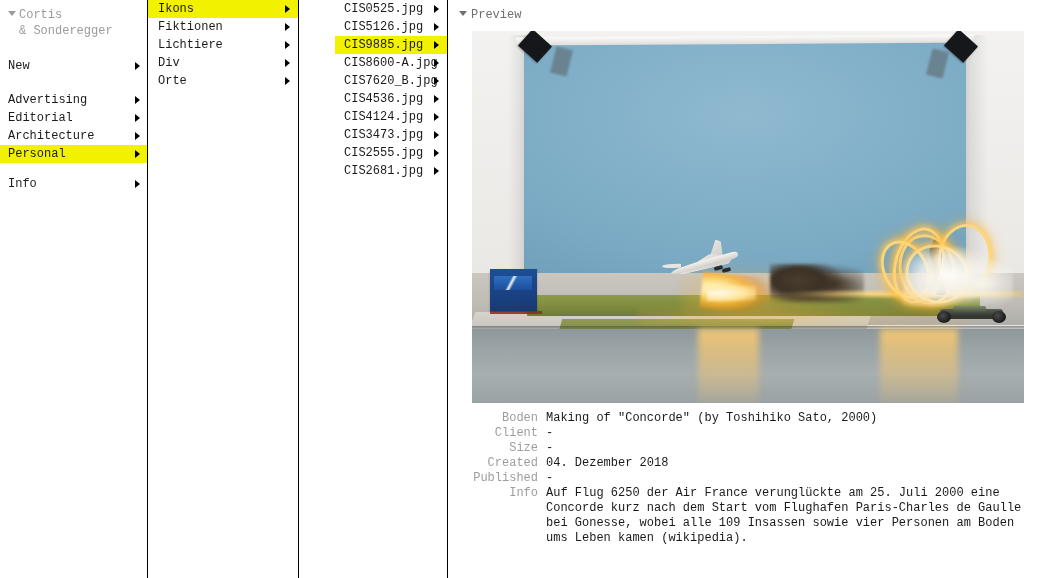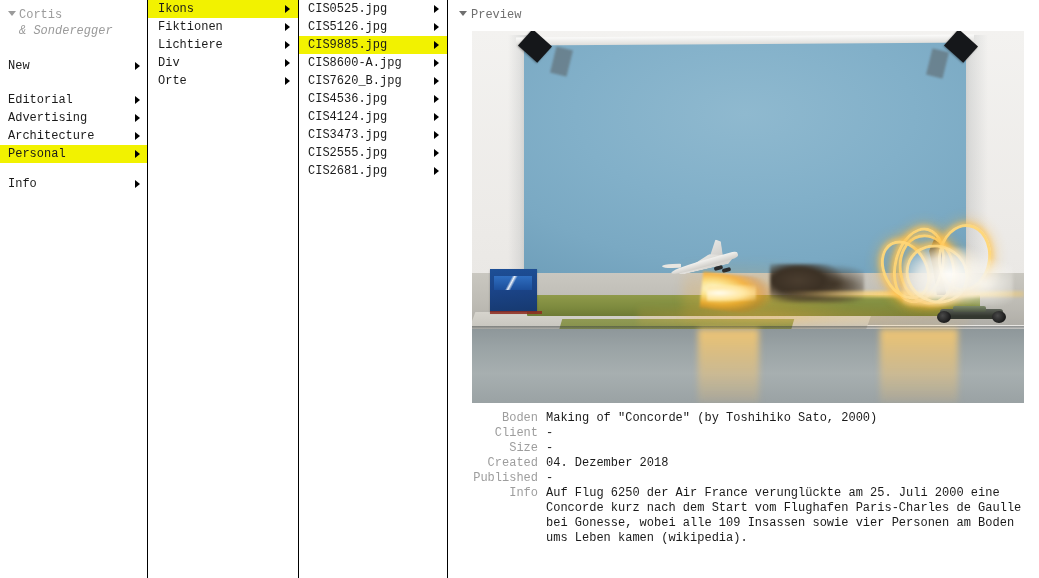--- a/index.html
+++ b/index.html
@@ -51,21 +51,20 @@
     width: 0; height: 0;
     border-left: 4px solid transparent;
     border-right: 4px solid transparent;
     border-top: 5px solid #9b9b9b;
     vertical-align: 2px;
     margin-right: 3px;
   }
   .brand .brand-line2 {
     display: block;
     padding-left: 11px;
-    font-style: italic;
   }
 
   .menu-row {
     position: relative;
     height: 18px;
     line-height: 18px;
     padding: 0 0 8px 8px;
     white-space: nowrap;
     box-sizing: border-box;
     cursor: default;
@@ -85,21 +84,21 @@
   .spacer-16 { height: 16px; }
   .spacer-18 { height: 18px; }
 
   
   .col-cat { width: 151px; }
   .col-cat .menu-row { padding-left: 10px; }
   .col-cat .menu-row .tri-right { right: 8px; }
 
   
   .col-files { width: 149px; }
-  .col-files .menu-row { padding-left: 9px; }
+  .col-files .menu-row { padding-left: 9px; margin-left: 36px; }
   .col-files .menu-row .tri-right { right: 8px; }
 
   
   .col-preview {
     flex: 1 1 auto;
     position: relative;
     height: 578px;
     overflow: hidden;
   }
   .preview-head {
@@ -522,25 +521,25 @@
     <div class="spacer-18"></div>
 
     <div class="menu-row">
       <span>New</span>
       <span class="tri-right"></span>
     </div>
 
     <div class="spacer-16"></div>
 
     <div class="menu-row">
+      <span>Advertising</span>
+      <span class="tri-right"></span>
+    </div>
+    <div class="menu-row">
       <span>Editorial</span>
-      <span class="tri-right"></span>
-    </div>
-    <div class="menu-row">
-      <span>Advertising</span>
       <span class="tri-right"></span>
     </div>
     <div class="menu-row">
       <span>Architecture</span>
       <span class="tri-right"></span>
     </div>
     <div class="menu-row selected">
       <span>Personal</span>
       <span class="tri-right"></span>
     </div>

